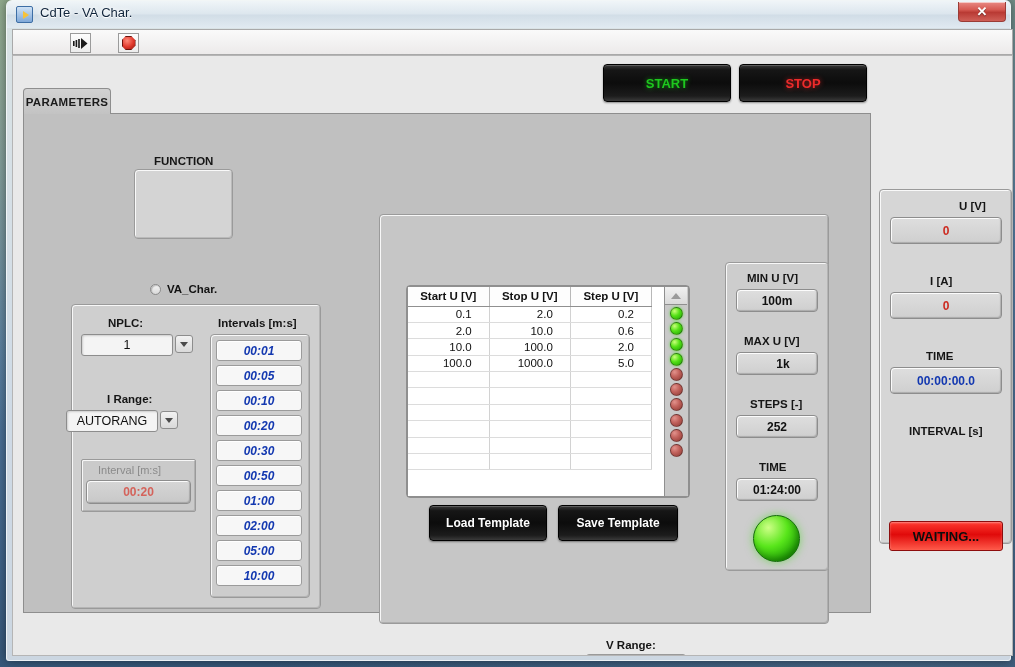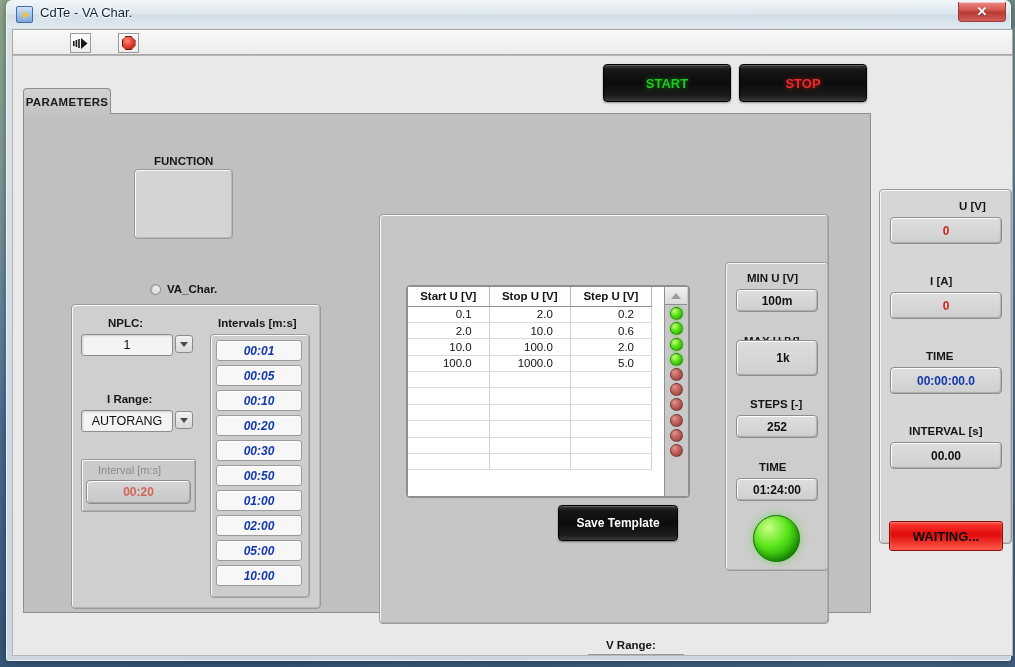--- a/index.html
+++ b/index.html
@@ -359,21 +359,21 @@
 
       <div class="lv-label" style="left:84px; top:203px;">NPLC:</div>
       <div class="combo-wrap" style="left:57px; top:220px; width:116px; height:24px;">
         <div class="combo-field" style="width:92px; height:22px; border-radius:3px;">1</div>
         <div class="combo-arrow" style="left:94px;">
             <span class="caret"></span>
           </div>
       </div>
 
       <div class="lv-label" style="left:83px; top:279px;">I Range:</div>
-      <div class="combo-wrap" style="left:57px; top:296px; width:116px; height:24px;">
+      <div class="combo-wrap" style="left:42px; top:296px; width:116px; height:24px;">
         <div class="combo-field" style="width:92px; height:22px; border-radius:3px;">AUTORANG</div>
         <div class="combo-arrow" style="left:94px;">
             <span class="caret"></span>
           </div>
       </div>
 
       <div class="lv-frame" style="left:57px; top:345px; width:115px; height:53px; background:#cacaca; border-radius:2px;"></div>
       <div class="lv-label disabled-label" style="left:74px; top:350px; font-weight:normal; font-size:11px;">Interval [m:s]</div>
       <div class="lv-ind val-muted-red" style="left:62px; top:366px; width:105px; height:24px; background:linear-gradient(180deg,#d6d6d6,#c8c8c8);">00:20</div>
 
@@ -466,29 +466,30 @@
             <div class="led off"></div>
             <div class="led off"></div>
             <div class="led off"></div>
             <div class="led off"></div>
             <div class="led off"></div>
             <div class="led off"></div>
           </div>
         </div>
       </div>
 
+      <div class="dark-btn tmpl" style="left:405px; top:391px; width:118px; height:36px;">Load Template</div>
       <div class="dark-btn tmpl" style="left:534px; top:391px; width:120px; height:36px;">Save Template</div>
 
       <div class="lv-frame" style="left:701px; top:148px; width:104px; height:309px; background:#cdcdcd;"></div>
 
       <div class="lv-label" style="left:723px; top:158px;">MIN U [V]</div>
       <div class="lv-ind" style="left:712px; top:175px; width:82px; height:23px;">100m</div>
 
       <div class="lv-label" style="left:720px; top:221px;">MAX U [V]</div>
-      <div class="lv-ind" style="left:712px; top:226px; width:82px; height:36px;padding-left:12px;">1k</div>
+      <div class="lv-ind" style="left:712px; top:238px; width:82px; height:23px;padding-left:12px;">1k</div>
 
       <div class="lv-label" style="left:726px; top:284px;">STEPS [-]</div>
       <div class="lv-ind" style="left:712px; top:301px; width:82px; height:23px;">252</div>
 
       <div class="lv-label" style="left:735px; top:347px;">TIME</div>
       <div class="lv-ind" style="left:712px; top:364px; width:82px; height:23px;">01:24:00</div>
 
       <div class="big-led" style="left:729px; top:401px;"></div>
 
       <div class="lv-label" style="left:582px; top:525px;">V Range:</div>
@@ -501,18 +502,17 @@
     <div class="lv-label" style="left:914px; top:144px;margin-left:32px;">U [V]</div>
     <div class="lv-ind val-red" style="left:877px; top:161px; width:112px; height:27px;">0</div>
 
     <div class="lv-label" style="left:917px; top:219px;">I [A]</div>
     <div class="lv-ind val-red" style="left:877px; top:236px; width:112px; height:27px;">0</div>
 
     <div class="lv-label" style="left:913px; top:294px;">TIME</div>
     <div class="lv-ind val-blue" style="left:877px; top:311px; width:112px; height:27px;">00:00:00.0</div>
 
     <div class="lv-label" style="left:896px; top:369px;">INTERVAL [s]</div>
-    <div class="lv-ind" style="left:877px; top:386px; width:112px; height:27px;">00.00</div>
 
     <div class="status-banner" style="left:876px; top:465px; width:114px; height:30px;">WAITING...</div>
 
   </div>
 </div>
 
 </body></html>

